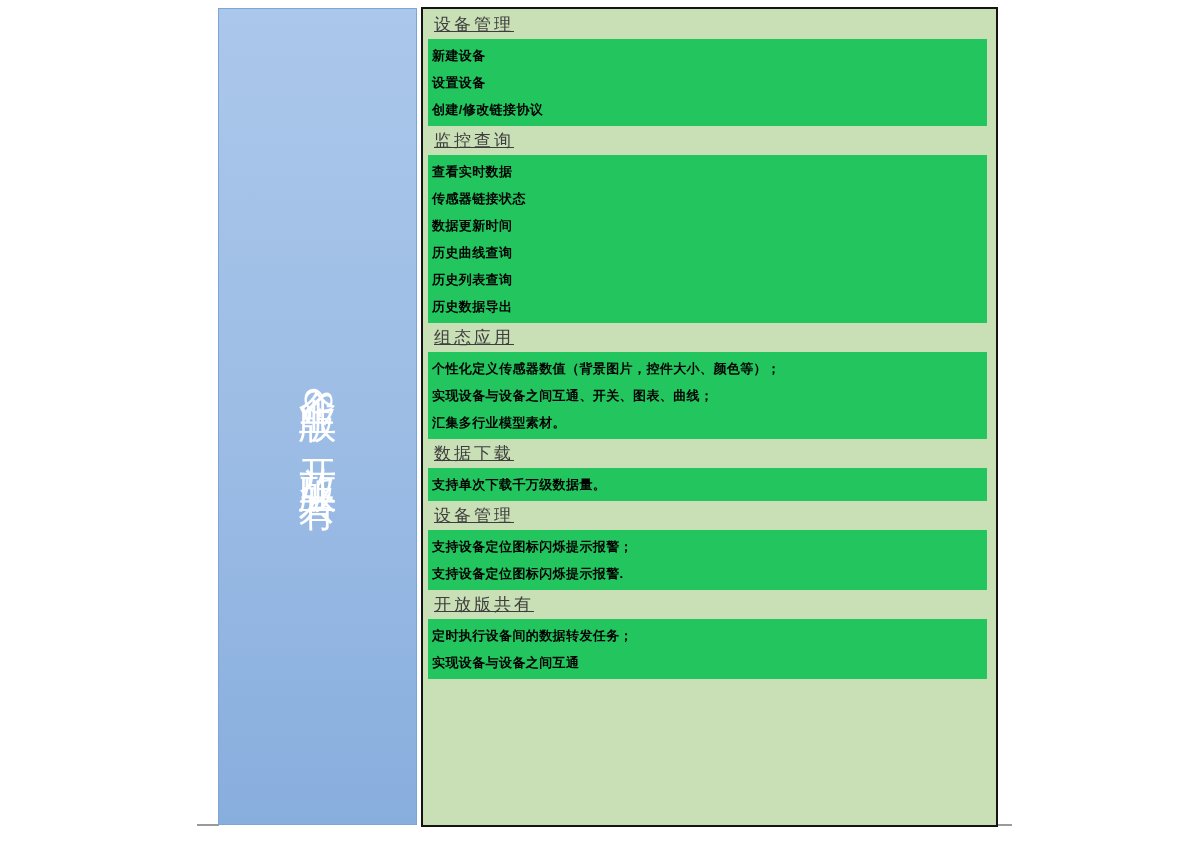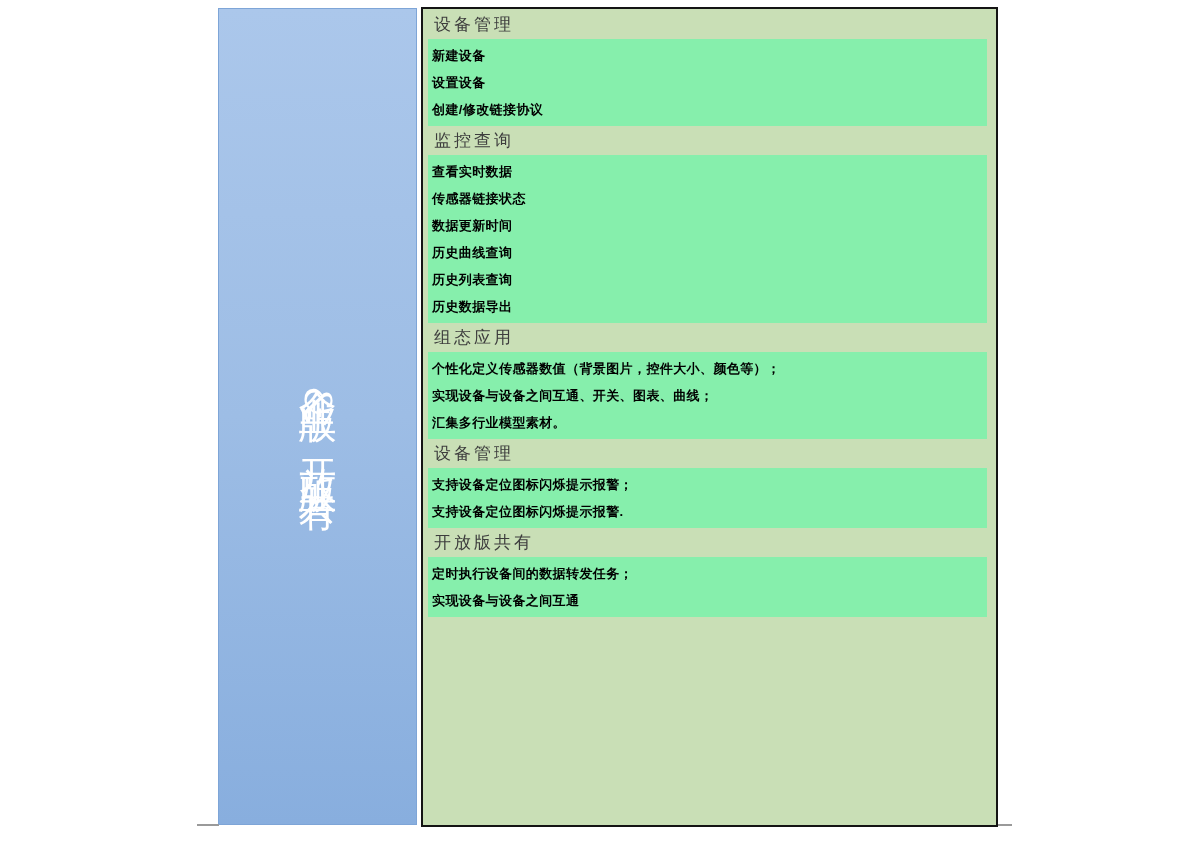--- a/index.html
+++ b/index.html
@@ -22,23 +22,23 @@
 
   
   .panel {
     position:absolute; left:421px; top:7px; width:577px; height:820px;
     background:#c9dfb6; border:2px solid #141414;
     padding:1px 9px 0 5px;
   }
   .section-header {
     height:29px; line-height:30px;
     font-size:17px; color:#3d3d3d; letter-spacing:3px;
-    padding-left:6px; white-space:nowrap; overflow:hidden;
+    padding-left:6px; white-space:nowrap; overflow:hidden;text-decoration:underline;
   }
-  .rows { background:#86efac; padding:3px 0; }
+  .rows { background:#22c55e; padding:3px 0; }
   .row {
     height:27px; line-height:27px;
     font-size:13px; font-weight:700; color:#000000;
     letter-spacing:0.4px; padding-left:4px;
     white-space:nowrap; overflow:hidden;
   }
 
   
   .line { position:absolute; height:2px; background:#9a9a9a; }
   .line-left  { left:197px; top:824px; width:22px; }
@@ -79,20 +79,26 @@
 
     <section>
       <div class="section-header">组态应用</div>
       <div class="rows">
         <div class="row">个性化定义传感器数值（背景图片，控件大小、颜色等）；</div>
         <div class="row">实现设备与设备之间互通、开关、图表、曲线；</div>
         <div class="row">汇集多行业模型素材。</div>
       </div>
     </section>
 
+    <section>
+      <div class="section-header">数据下载</div>
+      <div class="rows">
+        <div class="row">支持单次下载千万级数据量。</div>
+      </div>
+    </section>
 
     <section>
       <div class="section-header">设备管理</div>
       <div class="rows">
         <div class="row">支持设备定位图标闪烁提示报警；</div>
         <div class="row">支持设备定位图标闪烁提示报警.</div>
       </div>
     </section>
 
     <section>

